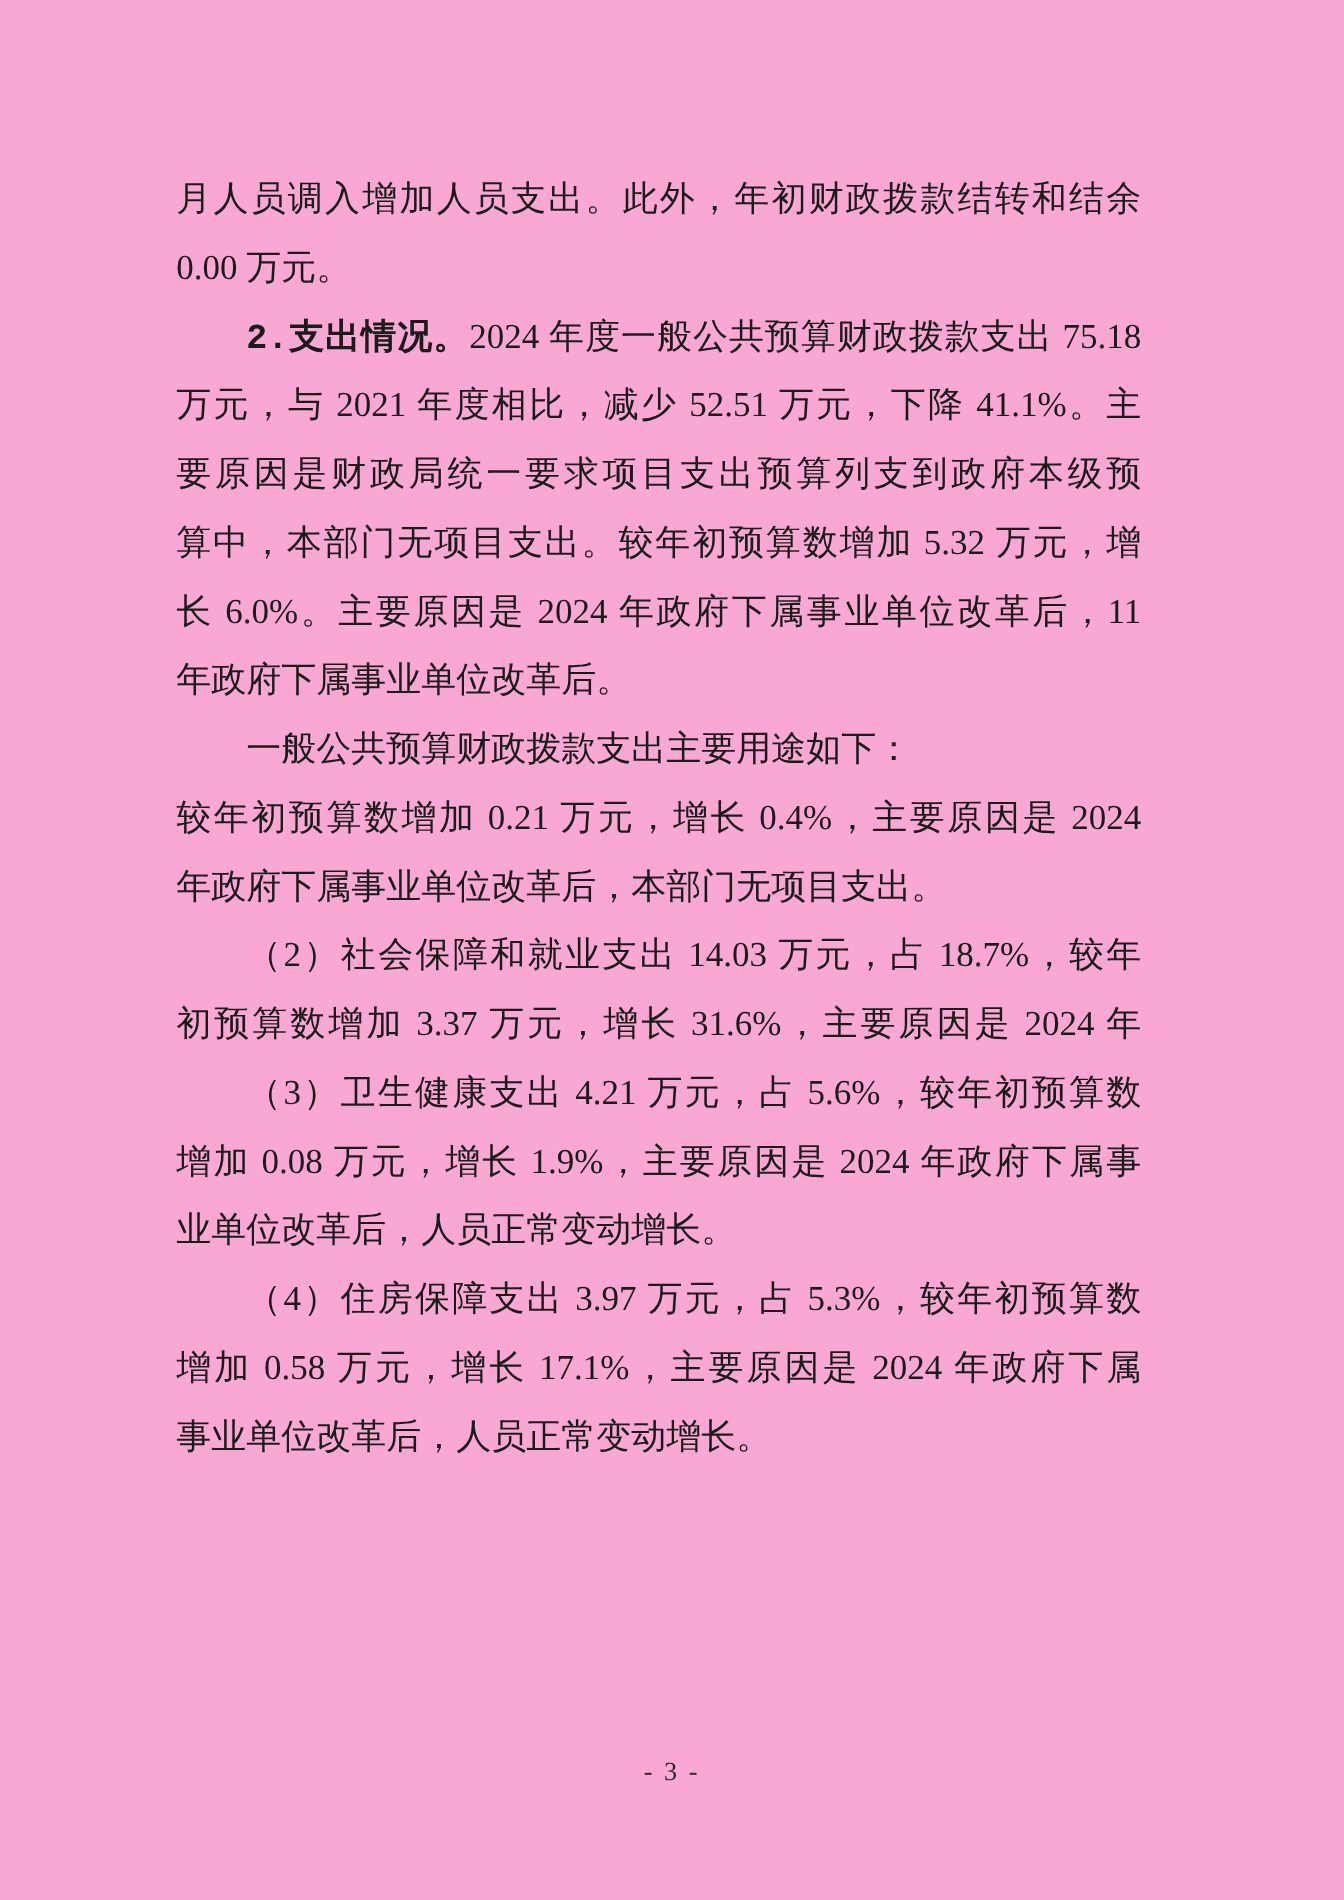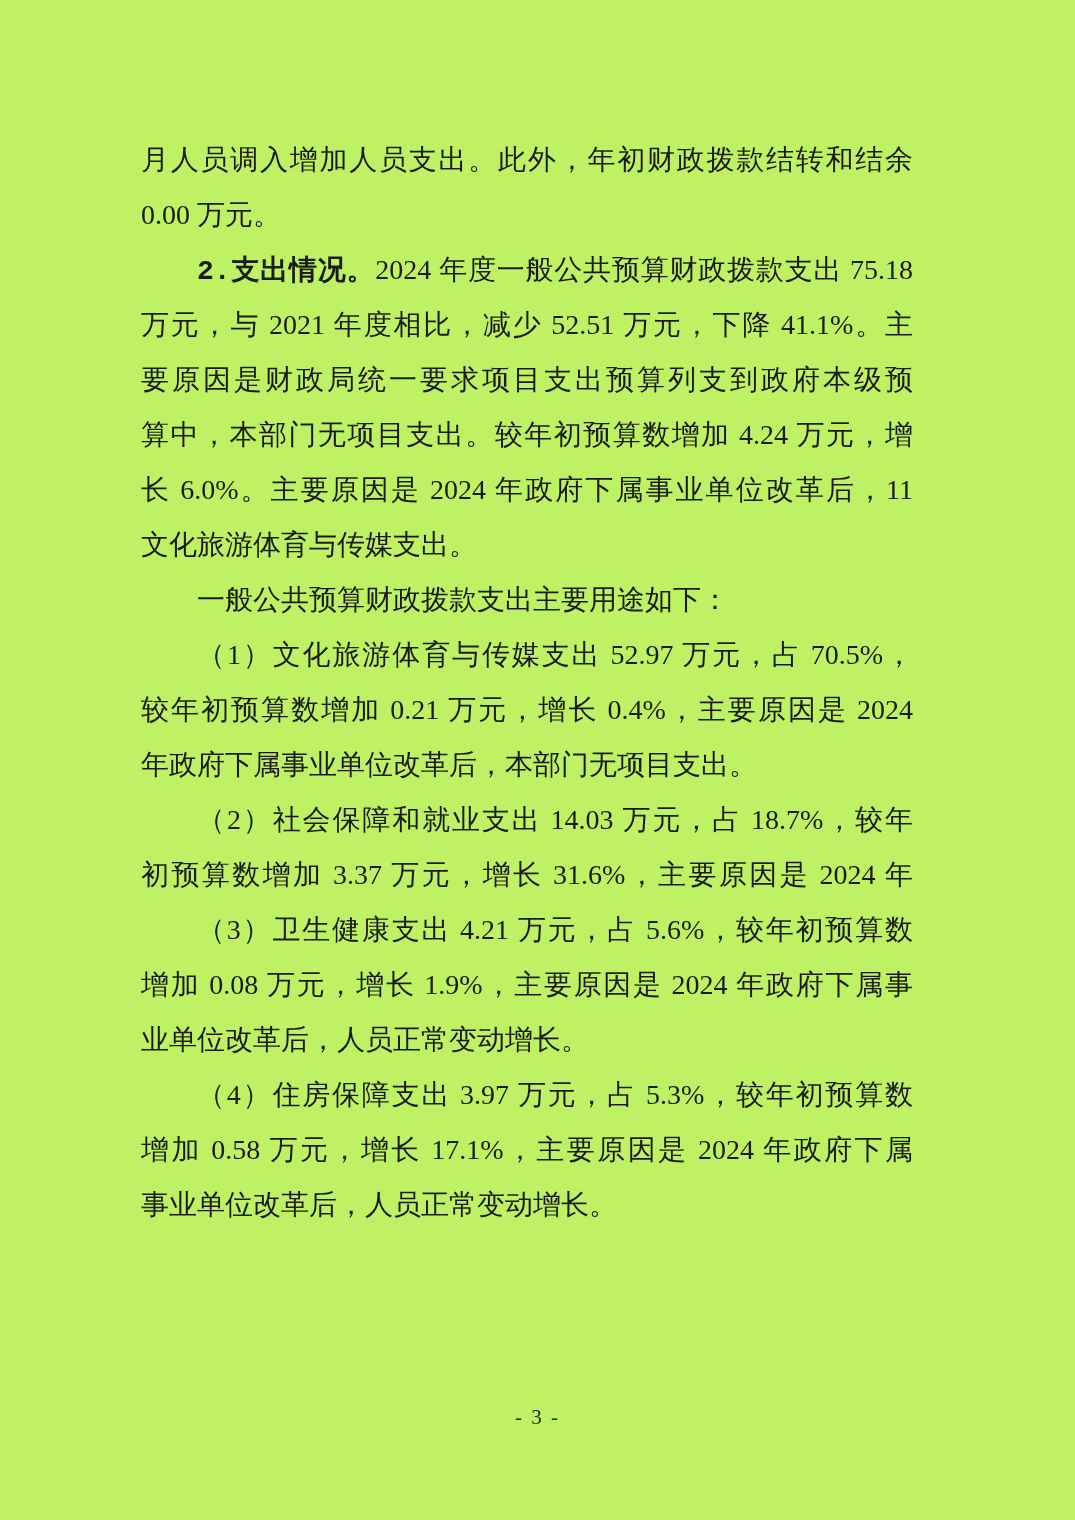--- a/index.html
+++ b/index.html
@@ -14,21 +14,21 @@
     font-family: "Liberation Serif", "DejaVu Serif", serif;
     color: #1b1b1b;
     overflow: hidden;
   }
   .page {
     position: absolute;
     left: 0;
     top: 0;
     width: 1075px;
     height: 1520px;
-    background: #bef264;
+    background: #f9a8d4;
   }
   .content {
     position: absolute;
     left: 141px;
     top: 132px;
     width: 772px;
   }
   .line {
     font-size: 28px;
     line-height: 55px;
@@ -63,25 +63,24 @@
 </head>
 <body>
 
 <div class="page">
   <div class="content" id="document-body">
       <div class="line fill"><span>月人员调入增加人员支出。此外，年初财政拨款结转和结余</span></div>
       <div class="line"><span>0.00 万元。</span></div>
       <div class="line fill indent"><span class="bold-run">2.支出情况。</span><span>2024 年度一般公共预算财政拨款支出 75.18</span></div>
       <div class="line fill"><span>万元，与 2021 年度相比，减少 52.51 万元，下降 41.1%。主</span></div>
       <div class="line fill"><span>要原因是财政局统一要求项目支出预算列支到政府本级预</span></div>
-      <div class="line fill"><span>算中，本部门无项目支出。较年初预算数增加 4.24 万元，增</span></div>
+      <div class="line fill"><span>算中，本部门无项目支出。较年初预算数增加 5.32 万元，增</span></div>
       <div class="line fill"><span>长 6.0%。主要原因是 2024 年政府下属事业单位改革后，11</span></div>
-      <div class="line"><span>文化旅游体育与传媒支出。</span></div>
+      <div class="line"><span>年政府下属事业单位改革后。</span></div>
       <div class="line indent"><span>一般公共预算财政拨款支出主要用途如下：</span></div>
-      <div class="line fill indent"><span>（1）文化旅游体育与传媒支出 52.97 万元，占 70.5%，</span></div>
       <div class="line fill"><span>较年初预算数增加 0.21 万元，增长 0.4%，主要原因是 2024</span></div>
       <div class="line"><span>年政府下属事业单位改革后，本部门无项目支出。</span></div>
       <div class="line fill indent"><span>（2）社会保障和就业支出 14.03 万元，占 18.7%，较年</span></div>
       <div class="line fill"><span>初预算数增加 3.37 万元，增长 31.6%，主要原因是 2024 年</span></div>
       <div class="line fill indent"><span>（3）卫生健康支出 4.21 万元，占 5.6%，较年初预算数</span></div>
       <div class="line fill"><span>增加 0.08 万元，增长 1.9%，主要原因是 2024 年政府下属事</span></div>
       <div class="line"><span>业单位改革后，人员正常变动增长。</span></div>
       <div class="line fill indent"><span>（4）住房保障支出 3.97 万元，占 5.3%，较年初预算数</span></div>
       <div class="line fill"><span>增加 0.58 万元，增长 17.1%，主要原因是 2024 年政府下属</span></div>
       <div class="line"><span>事业单位改革后，人员正常变动增长。</span></div>

